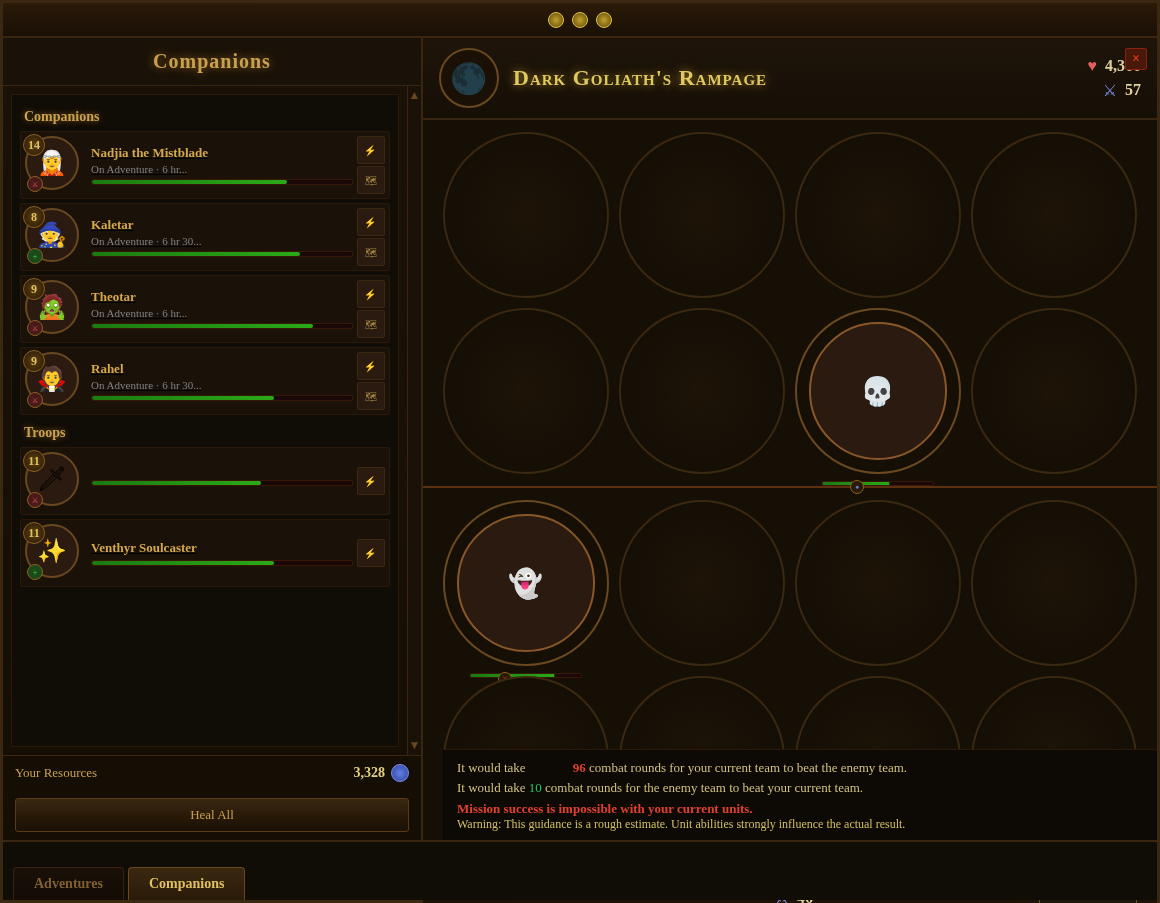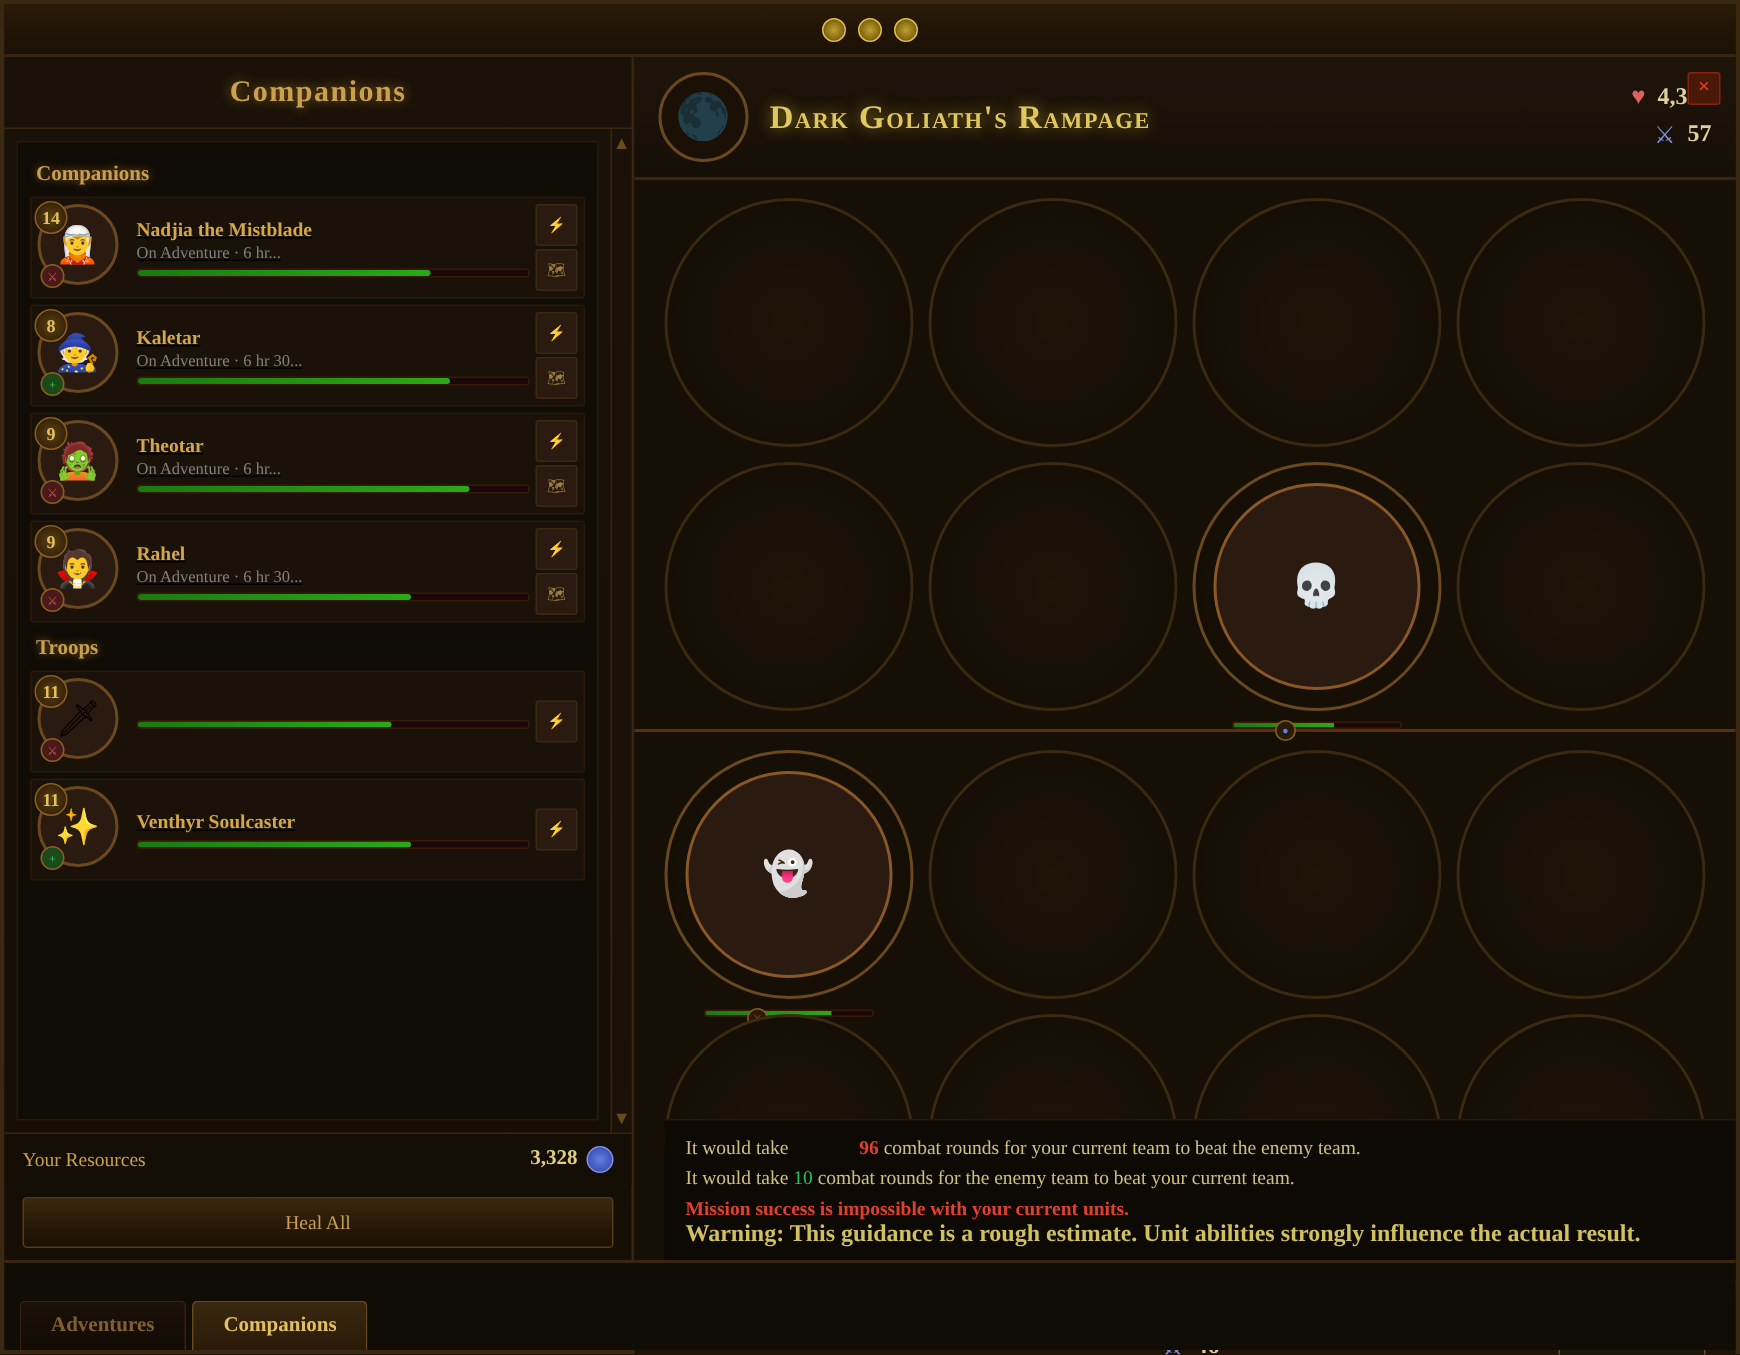--- a/index.html
+++ b/index.html
@@ -753,21 +753,21 @@
         <button class="start-btn">Start</button>
       </div>
 
     </div>
   </div>
 
   <div style="position:absolute;bottom:60px;left:440px;right:0;background:#0d0904;border-top:1px solid #2a1808;padding:8px 14px;" id="message-area">
   <p style="color: rgb(208, 192, 128); font-size: 13px; line-height: 1.5;">It would take <span style="color:#e04030;font-weight:bold;margin-left:44px;">96</span> combat rounds for your current team to beat the enemy team.</p>
       <p style="color: rgb(208, 192, 128); font-size: 13px; line-height: 1.5;">It would take <span style="color:#22c55e;font-weight:normal;">10</span> combat rounds for the enemy team to beat your current team.</p>
       <p style="color: rgb(224, 64, 48); font-size: 13px; font-weight: bold; margin-top: 4px;">Mission success is impossible with your current units.</p>
-      <p style="color: rgb(208, 192, 96); font-size: 16px; font-weight: bold;">Warning: This guidance is a rough estimate. Unit abilities strongly influence the actual result.</p>
+      <p style="color: rgb(208, 192, 96); font-size: 12px;">Warning: This guidance is a rough estimate. Unit abilities strongly influence the actual result.</p>
     </div>
 
   <div class="bottom-bar" id="bottom-tabs">
   <div class="tab-btn inactive">Adventures</div>
       <div class="tab-btn active">Companions</div>
     </div>
 
 </div>
 
 </body></html>

